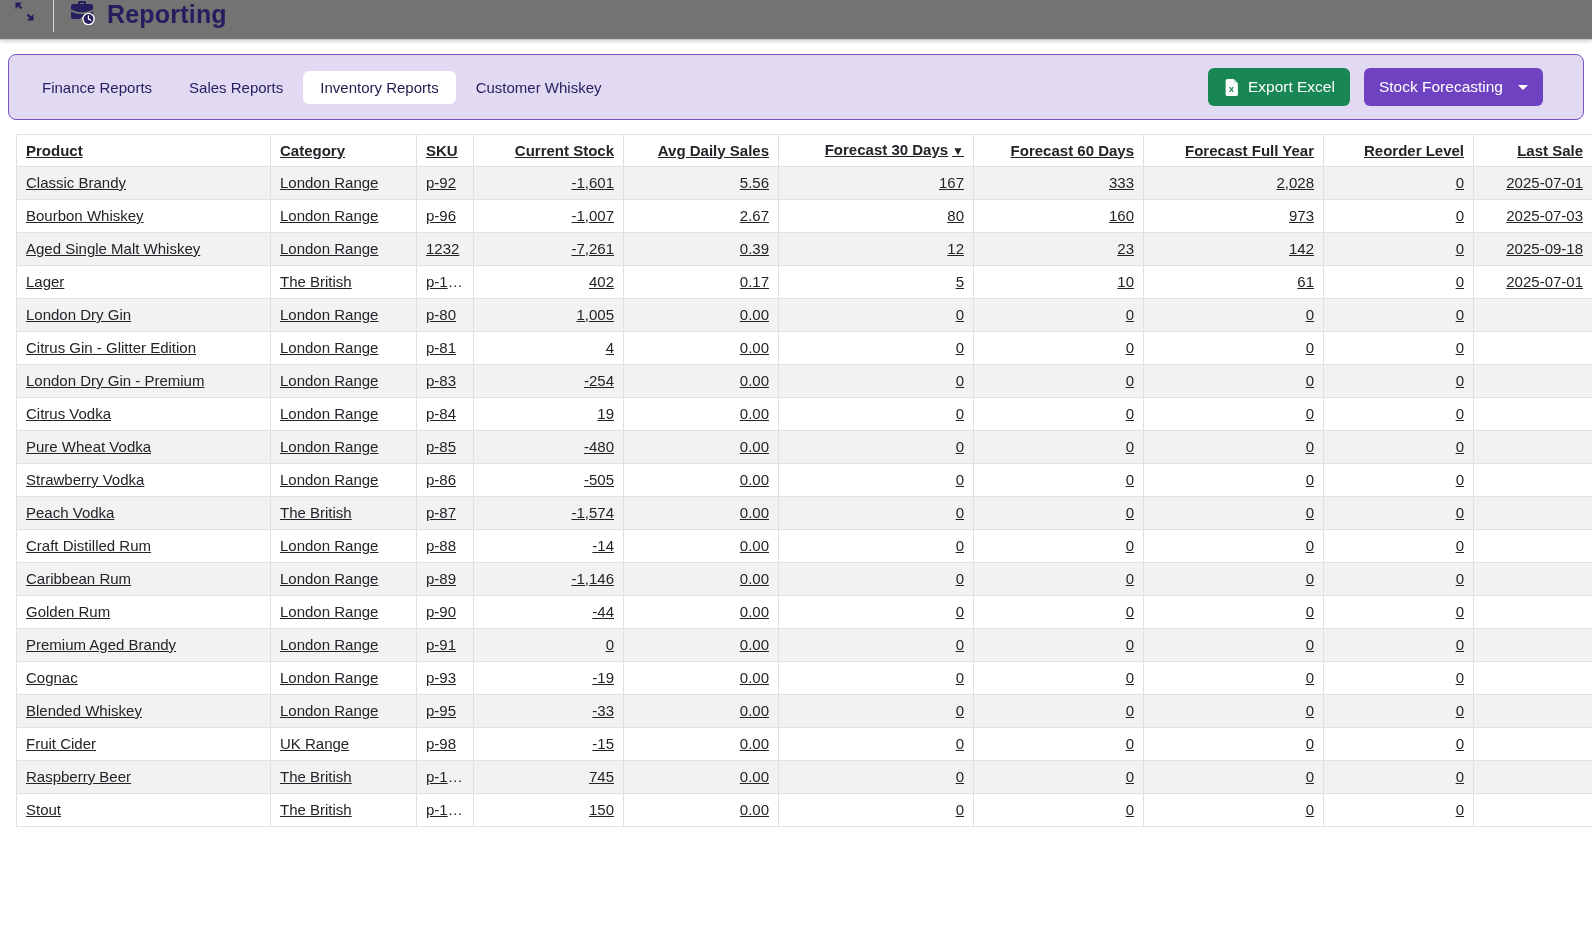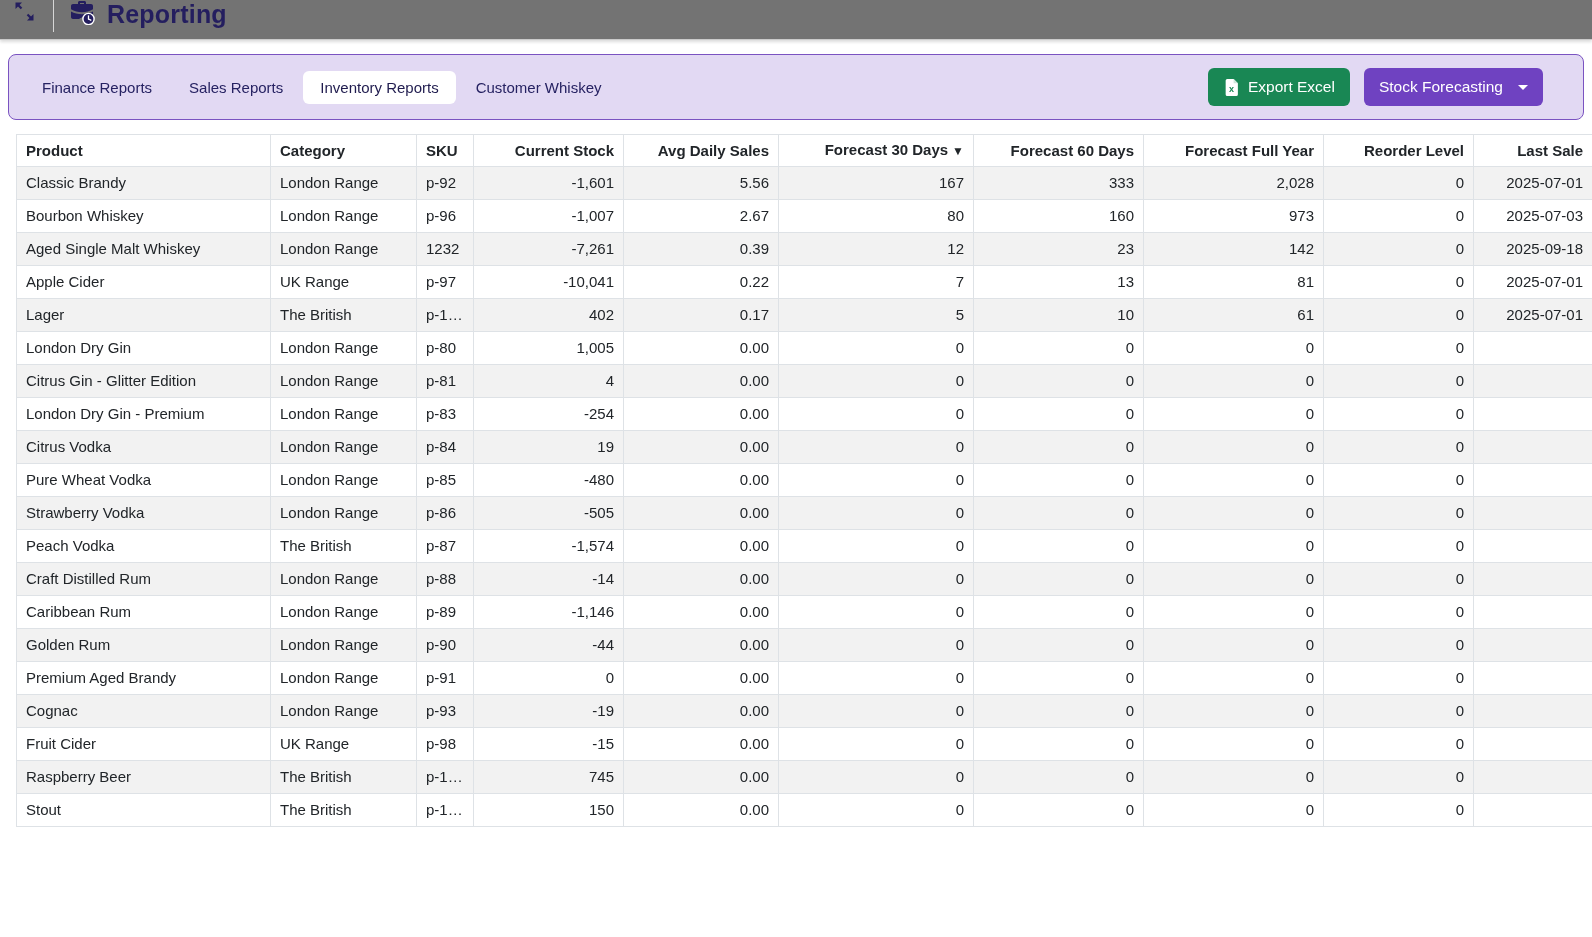--- a/index.html
+++ b/index.html
@@ -54,21 +54,21 @@
     padding:8px 15px;height:38px;cursor:pointer;white-space:nowrap;
     font-family:"Liberation Sans",sans-serif;
   }
   .btn-excel{background:var(--excel-green);}
   .btn-forecast{background:var(--purple);margin-left:14px;margin-right:26px;}
   .caret-down{
     display:inline-block;width:0;height:0;margin-left:7px;
     border-top:5px solid #fff;border-left:5px solid transparent;border-right:5px solid transparent;
   }
   
-  .table-wrap{margin:14px 8px 0 8px;}
+  .table-wrap{margin:14px 8px 0 8px;text-decoration:underline;}
   table{border-collapse:collapse;table-layout:fixed;width:1576px;font-size:15px;}
   th,td{
     border:1px solid var(--grid);
     padding:5px 9px;height:33px;line-height:20px;
     overflow:hidden;white-space:nowrap;text-overflow:ellipsis;
   }
   th{font-weight:700;text-align:left;background:#fff;height:31px;}
   th.num,td.num{text-align:right;}
   tbody tr:nth-child(odd){background:var(--stripe);}
   tbody tr:nth-child(even){background:#fff;}
@@ -189,32 +189,20 @@
             <td class="">1232</td>
             <td class="num">-7,261</td>
             <td class="num">0.39</td>
             <td class="num">12</td>
             <td class="num">23</td>
             <td class="num">142</td>
             <td class="num">0</td>
             <td class="num">2025-09-18</td>
           </tr>
           <tr>
-            <td class="">Apple Cider</td>
-            <td class="">UK Range</td>
-            <td class="">p-97</td>
-            <td class="num">-10,041</td>
-            <td class="num">0.22</td>
-            <td class="num">7</td>
-            <td class="num">13</td>
-            <td class="num">81</td>
-            <td class="num">0</td>
-            <td class="num">2025-07-01</td>
-          </tr>
-          <tr>
             <td class="">Lager</td>
             <td class="">The British</td>
             <td class="">p-103</td>
             <td class="num">402</td>
             <td class="num">0.17</td>
             <td class="num">5</td>
             <td class="num">10</td>
             <td class="num">61</td>
             <td class="num">0</td>
             <td class="num">2025-07-01</td>
@@ -357,20 +345,32 @@
             <td class="">p-93</td>
             <td class="num">-19</td>
             <td class="num">0.00</td>
             <td class="num">0</td>
             <td class="num">0</td>
             <td class="num">0</td>
             <td class="num">0</td>
             <td class="num"></td>
           </tr>
           <tr>
+            <td class="">Blended Whiskey</td>
+            <td class="">London Range</td>
+            <td class="">p-95</td>
+            <td class="num">-33</td>
+            <td class="num">0.00</td>
+            <td class="num">0</td>
+            <td class="num">0</td>
+            <td class="num">0</td>
+            <td class="num">0</td>
+            <td class="num"></td>
+          </tr>
+          <tr>
             <td class="">Fruit Cider</td>
             <td class="">UK Range</td>
             <td class="">p-98</td>
             <td class="num">-15</td>
             <td class="num">0.00</td>
             <td class="num">0</td>
             <td class="num">0</td>
             <td class="num">0</td>
             <td class="num">0</td>
             <td class="num"></td>

